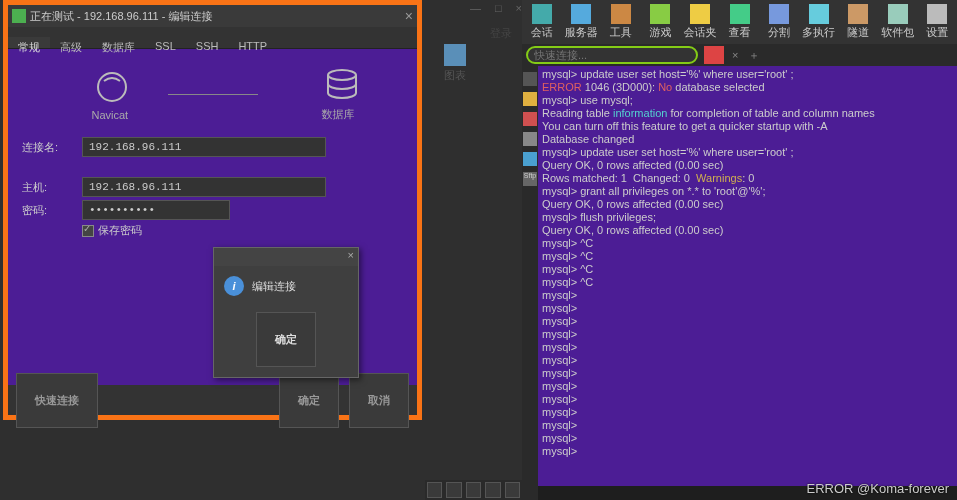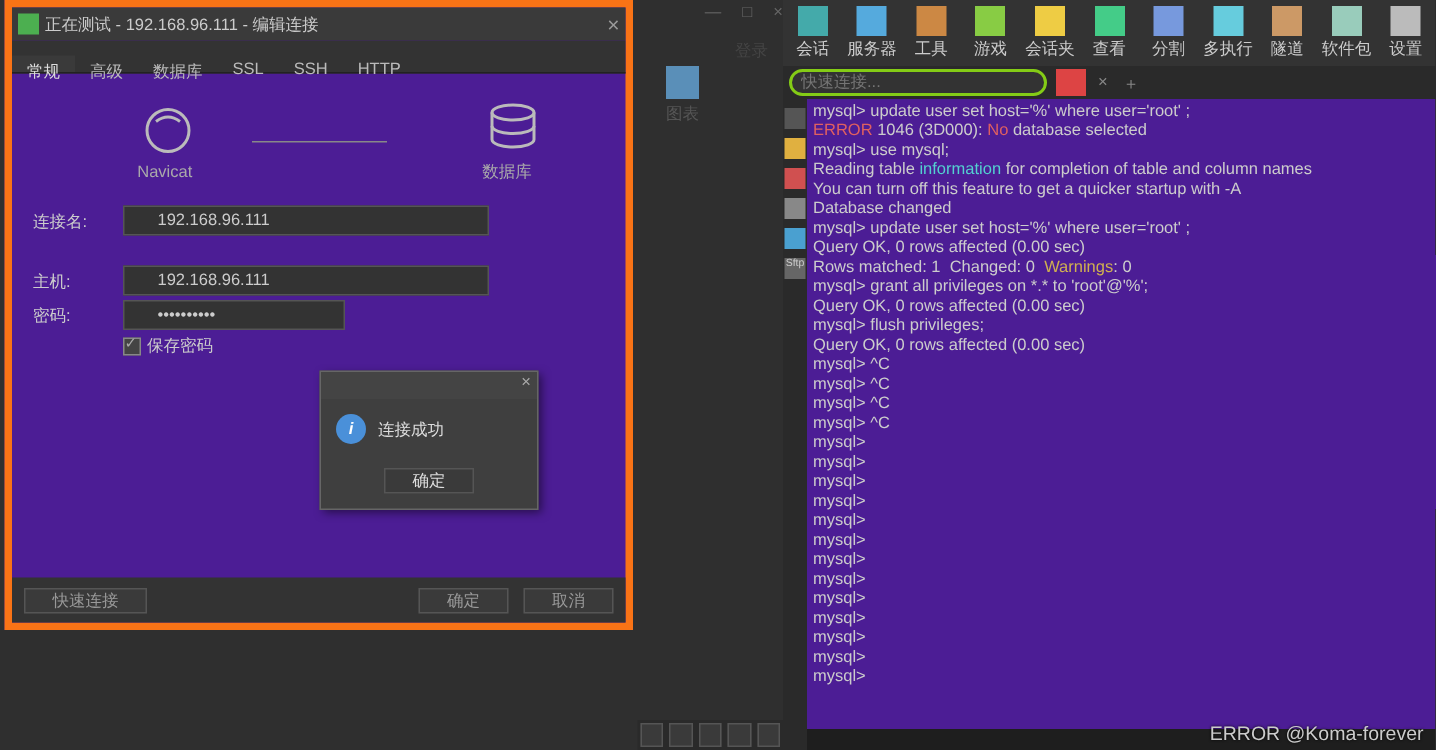--- a/index.html
+++ b/index.html
@@ -17,27 +17,27 @@
   .tabs { height:22px; background:#333; display:flex; border-bottom:1px solid #222; }
   .tabs .tab { padding:3px 10px; color:#bbb; cursor:pointer;margin-top:10px; }
   .tabs .tab.active { background:#3a3a3a; color:#ddd; }
   .icons-row { display:flex; justify-content:center; align-items:center; gap:36px; margin:18px 0 6px; }
   .big-ico { color:#aaa;margin-left:28px; }
   .big-ico svg { display:block; margin:0 auto 6px; }
   .line { width:90px; height:1px; background:#888; }
   .form { padding:6px 14px; }
   .row { display:flex; align-items:center; margin:3px 0; }
   .row label { width:60px; color:#ccc; text-align:left; }
-  .row input { background:#333; border:1px solid #555; color:#ccc; height:20px; padding:0 22px; }
+  .row input { background:#333; border:1px solid #555; color:#ccc; height:20px; padding:0 6px;font-family:Liberation Mono, monospace; }
   .row .w1 { width:244px; } .row .w2 { width:36px; } .row .w3 { width:148px; }
   .chk { margin-left:60px; color:#ccc; display:flex; align-items:center; gap:4px; }
   .chk .box { width:12px; height:12px; border:1px solid #888; background:#444; position:relative; }
   .chk .box::after { content:"✓"; position:absolute; top:-3px; left:0; color:#aaa; font-size:10px; }
   .dlg-foot { position:absolute; bottom:0; left:0; right:0; height:30px; background:#333; display:flex; align-items:center; padding:0 8px; gap:10px; }
-  .btn { background:#3a3a3a; border:1px solid #555; color:#999; padding:0 18px; cursor:pointer; }
+  .btn { background:#3a3a3a; border:1px solid #555; color:#999; padding:19px 18px; cursor:pointer;font-weight:bold; }
   .dlg-foot .spacer { flex:1; }
   .status-bar { position:absolute; bottom:0; left:425px; right:0; height:20px; background:#2a2a2a; display:flex; align-items:center; }
   .status-bar .sico { width:16px; height:16px; margin:0 2px; background:#3a3a3a; border:1px solid #555; }
   .msg { position:absolute; left:213px; top:247px; width:146px; background:#3f3f3f; border:1px solid #666; box-shadow:2px 2px 6px rgba(0,0,0,.5); z-index:20; }
   .msg .bar { height:18px; background:#444; position:relative; }
   .msg .bar .x { position:absolute; right:4px; top:1px; color:#aaa; cursor:pointer; }
   .msg .body { display:flex; align-items:center; gap:8px; padding:10px; color:#ddd; }
   .msg .info { width:20px; height:20px; border-radius:50%; background:#4a90d9; color:#fff; text-align:center; line-height:20px; font-weight:bold; font-style:italic; }
   .msg .foot { text-align:center; padding:6px 0 10px; }
   .right-app { position:absolute; left:522px; top:0; width:435px; height:500px; background:#1e1e1e; }
@@ -139,21 +139,21 @@
       <button class="btn">取消</button>
     </div>
   </div>
 
   <div class="msg">
     <div class="bar">
         <span class="x">×</span>
       </div>
     <div class="body">
       <div class="info">i</div>
-      <span>连接成功</span>
+      <span>编辑连接</span>
     </div>
     <div class="foot"><button class="btn" style="color:#ddd">确定</button></div>
   </div>
 </div>
 
 <div class="right-app">
   <div class="tb" id="tb">
       <div class="item">
         <div class="ic" style="background: rgb(68, 170, 170);"></div>
         <div>会话</div>

